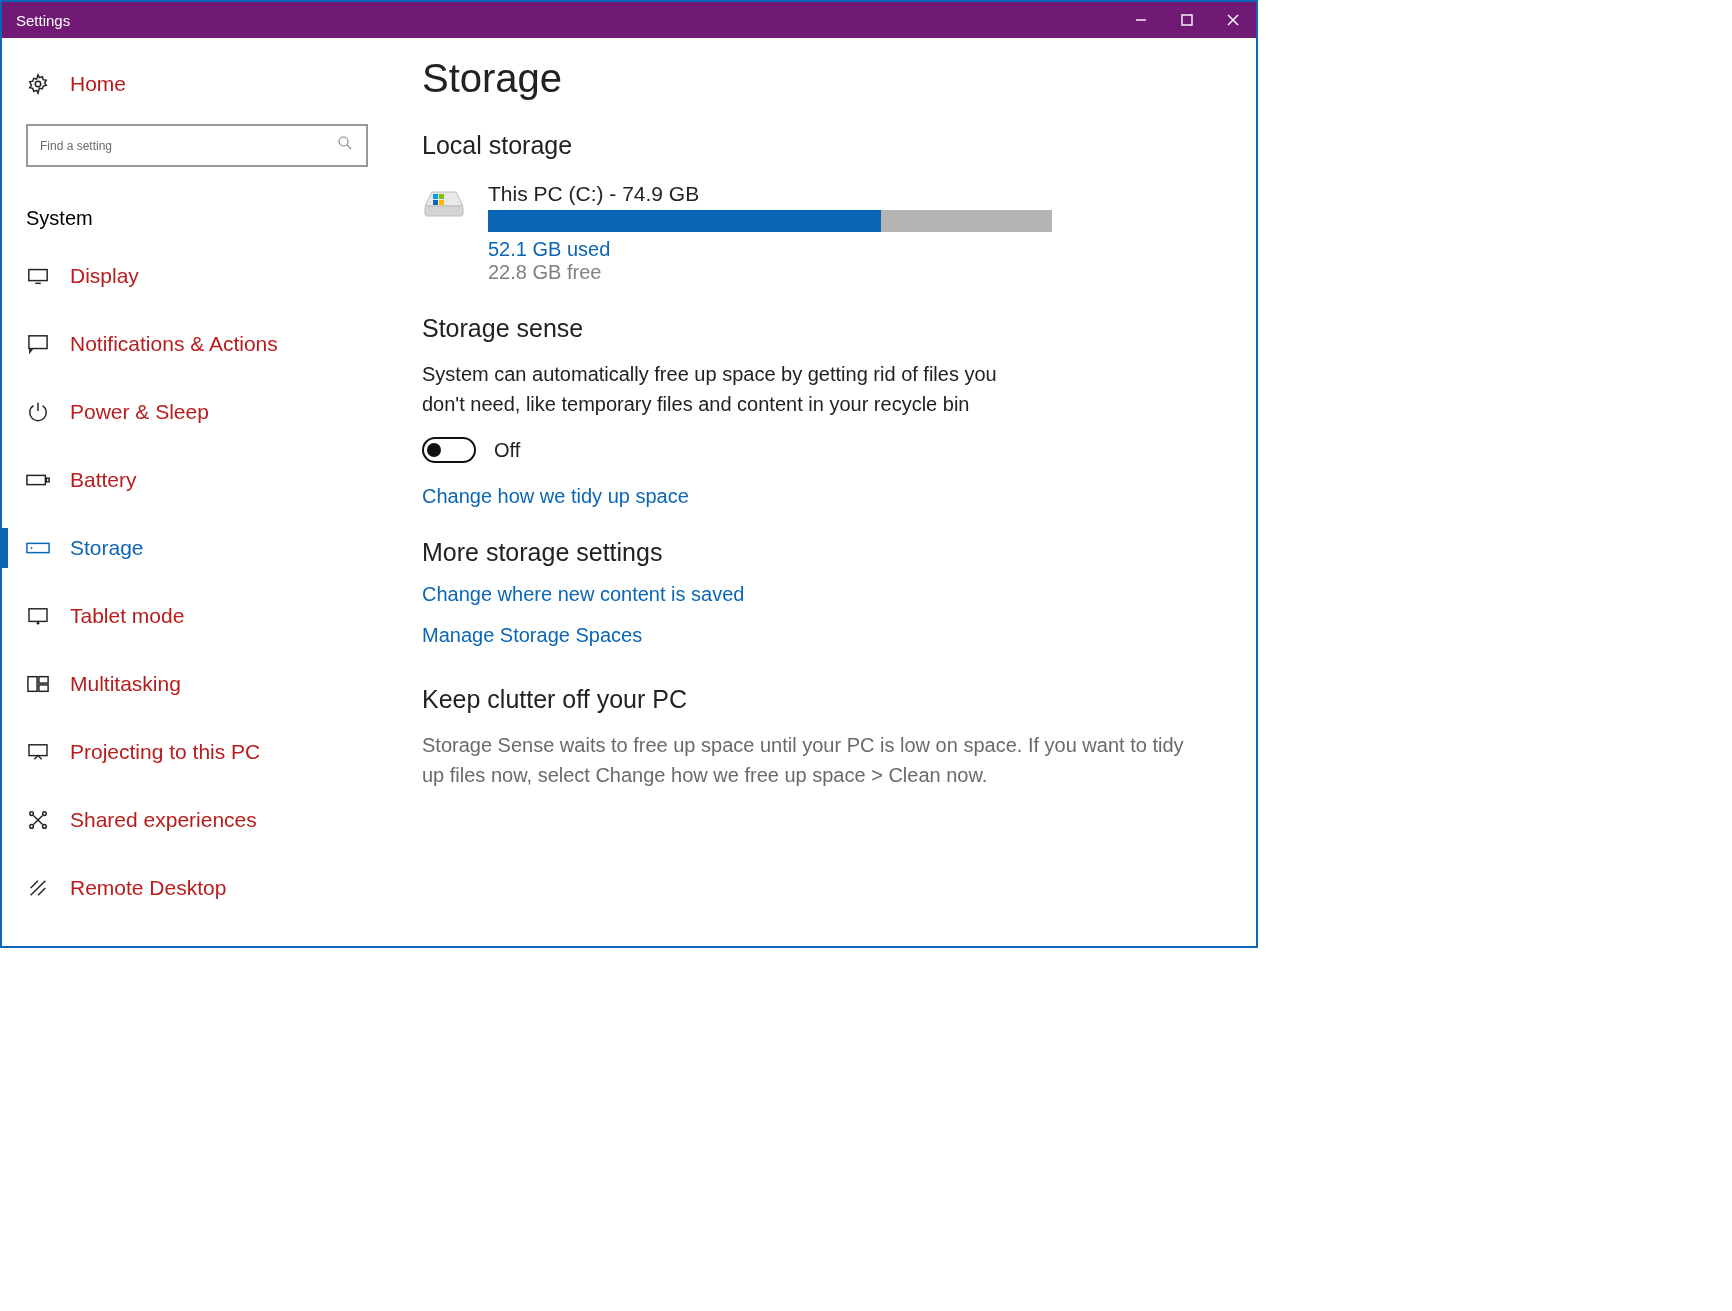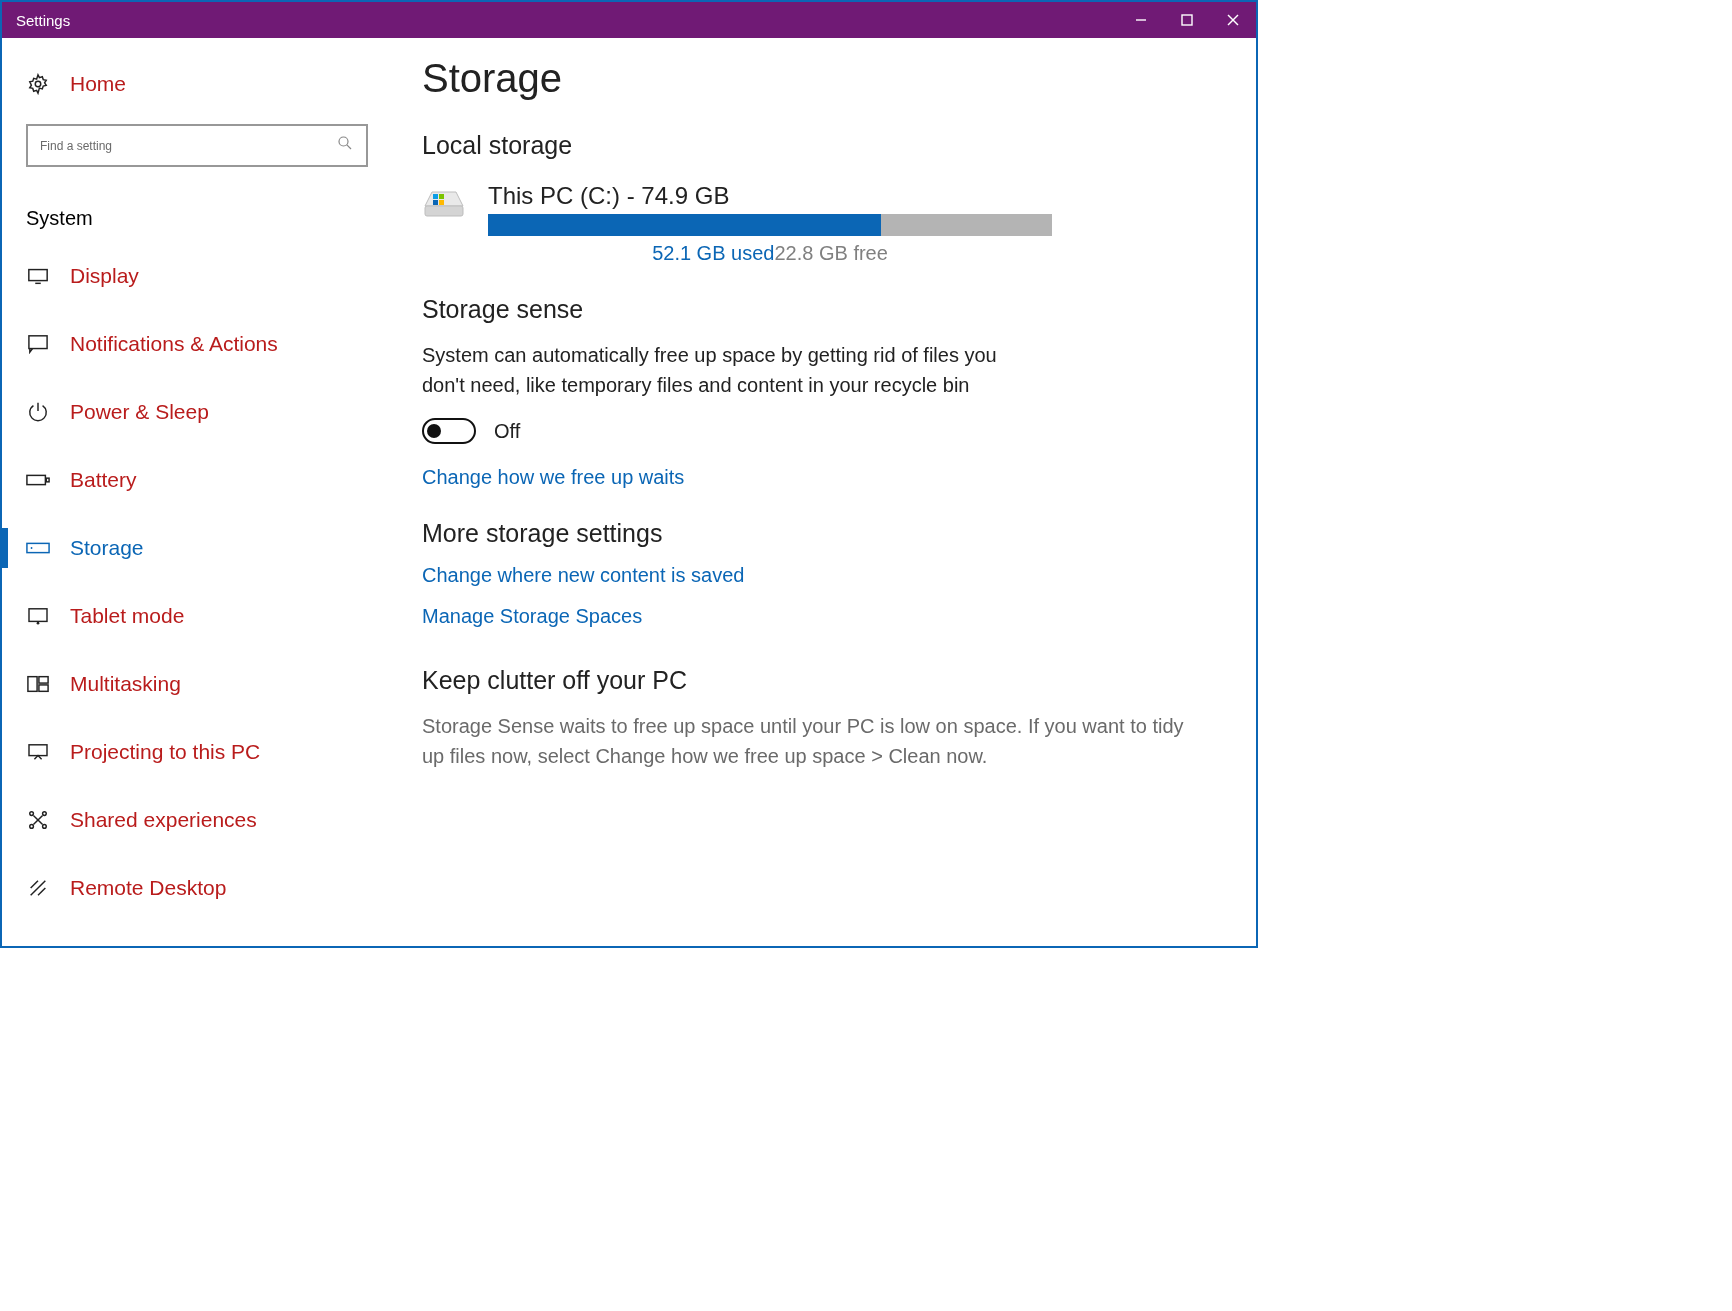--- a/index.html
+++ b/index.html
@@ -126,34 +126,35 @@
     margin-top: 22px;
     cursor: pointer;
   }
   .drive-icon {
     width: 52px;
     margin-right: 14px;
     margin-top: 4px;
   }
   .drive-body { flex: 1; max-width: 564px; }
   .drive-title {
-    font-size: 24px;
+    font-size: 21px;
     margin-bottom: 4px;
   }
   .drive-bar {
     height: 22px;
     background: #b4b4b4;
     display: flex;
     margin-bottom: 6px;
   }
   .drive-bar .used { background: #0b66b5; }
   .drive-bottom {
     display: flex;
-    justify-content: center;
+    justify-content: flex-end;
     font-size: 20px;
+    flex-direction: column;
   }
   .drive-bottom .used-text { color: #0b66b5; }
   .drive-bottom .free-text { color: #808080; }
   .desc {
     font-size: 20px;
     line-height: 1.5;
     max-width: 616px;
     margin-bottom: 18px;
   }
   .desc.light { color: #6a6a6a; }
@@ -379,21 +380,21 @@
     </div>
 
     <h2>Storage sense</h2>
     <div class="desc">System can automatically free up space by getting rid of files you don't need, like temporary files and content in your recycle bin</div>
     <div class="toggle-row">
       <div class="toggle">
           <div class="knob"></div>
         </div>
       <span>Off</span>
     </div>
-    <span class="link">Change how we free up waits</span>
+    <span class="link">Change how we tidy up space</span>
 
     <h2>More storage settings</h2>
     <span class="link">Change where new content is saved</span>
     <span class="link">Manage Storage Spaces</span>
 
     <h2 style="margin-top:38px">Keep clutter off your PC</h2>
     <div class="desc light" style="max-width:780px">Storage Sense waits to free up space until your PC is low on space. If you want to tidy up files now, select Change how we free up space &gt; Clean now.</div>
   </div>
 
 </div>

